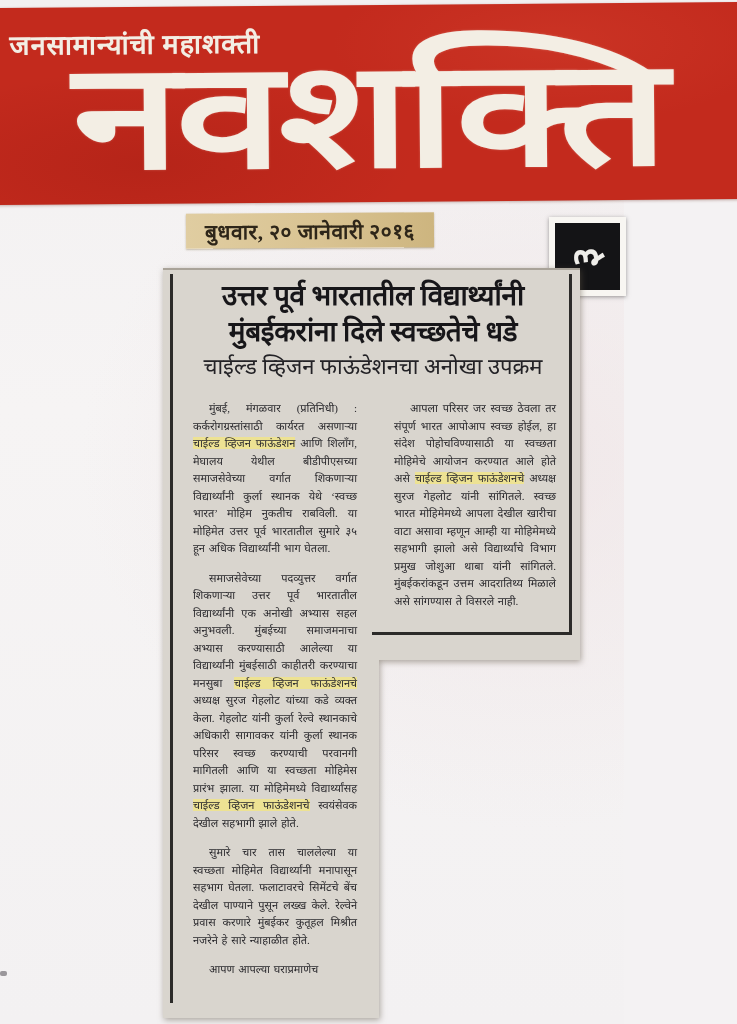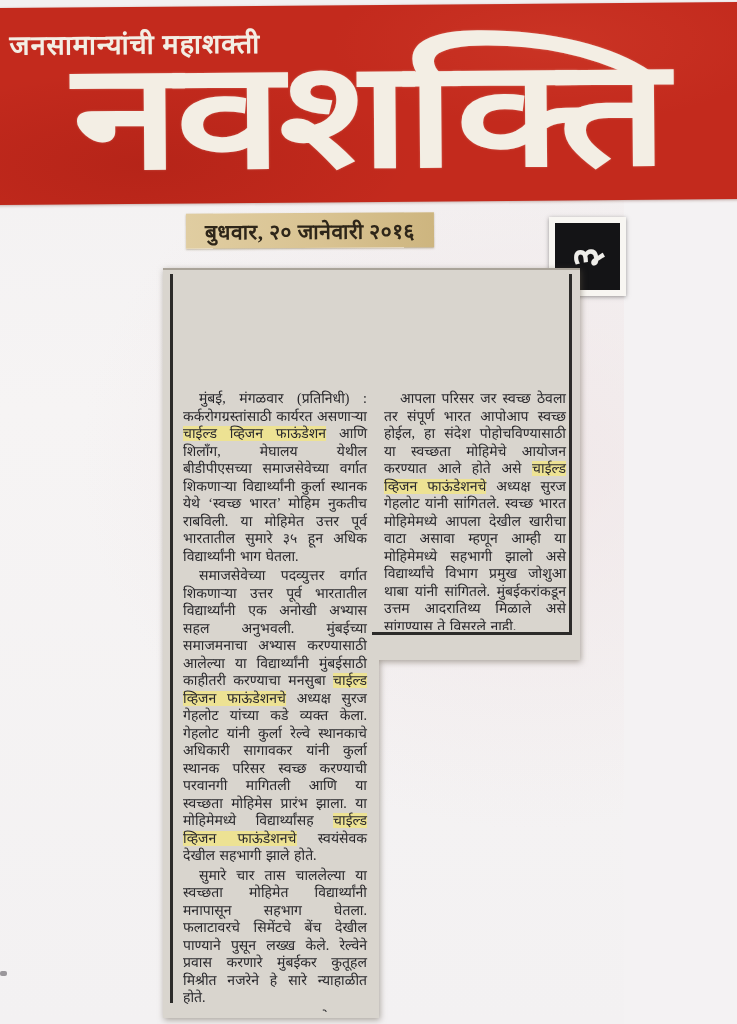--- a/index.html
+++ b/index.html
@@ -98,21 +98,21 @@
     letter-spacing:-.3px;white-space:nowrap;
   }
   .subhead{
     font-size:22px;color:#232226;line-height:29px;margin-top:2px;white-space:nowrap;
   }
 
   .col{position:absolute;top:388px;overflow:hidden;}
   .col-left{left:181px;width:188px;max-height:624px;}
   .col-right{left:382px;width:186px;max-height:242px;}
   .para{
-    margin:2px;font-size:14px;line-height:17.5px;text-align:justify;
+    margin:12px;font-size:11px;line-height:17.5px;text-align:justify;
     text-indent:16px;color:#29282c;
     word-spacing:1px;
   }
   .hl{background:var(--highlight,#ede293);}
 
   .smudge{
     position:absolute;left:0;top:971px;width:7px;height:5px;
     background:#9a979b;border-radius:2px;
   }
 </style>
@@ -138,20 +138,25 @@
     </div>
   </div>
 
   <div class="clipping">
     <div class="clip-a"></div>
     <div class="clip-b"></div>
     <div class="rule rule-left"></div>
     <div class="rule rule-right"></div>
     <div class="rule rule-bottom"></div>
 
+    <div class="headline-block">
+      <div class="headline">उत्तर पूर्व भारतातील विद्यार्थ्यांनी</div>
+      <div class="headline">मुंबईकरांना दिले स्वच्छतेचे धडे</div>
+      <div class="subhead">चाईल्ड व्हिजन फाऊंडेशनचा अनोखा उपक्रम</div>
+    </div>
 
     <div class="col col-left">
         <p class="para"><span>मुंबई, मंगळवार (प्रतिनिधी) : कर्करोगग्रस्तांसाठी कार्यरत असणाऱ्या </span><span class="hl">चाईल्ड व्हिजन फाऊंडेशन</span><span> आणि शिलाँग, मेघालय येथील बीडीपीएसच्या समाजसेवेच्या वर्गात शिकणाऱ्या विद्यार्थ्यांनी कुर्ला स्थानक येथे ‘स्वच्छ भारत’ मोहिम नुकतीच राबविली. या मोहिमेत उत्तर पूर्व भारतातील सुमारे ३५ हून अधिक विद्यार्थ्यांनी भाग घेतला.</span></p>
         <p class="para"><span>समाजसेवेच्या पदव्युत्तर वर्गात शिकणाऱ्या उत्तर पूर्व भारतातील विद्यार्थ्यांनी एक अनोखी अभ्यास सहल अनुभवली. मुंबईच्या समाजमनाचा अभ्यास करण्यासाठी आलेल्या या विद्यार्थ्यांनी मुंबईसाठी काहीतरी करण्याचा मनसुबा </span><span class="hl">चाईल्ड व्हिजन फाऊंडेशनचे</span><span> अध्यक्ष सुरज गेहलोट यांच्या कडे व्यक्त केला. गेहलोट यांनी कुर्ला रेल्वे स्थानकाचे अधिकारी सागावकर यांनी कुर्ला स्थानक परिसर स्वच्छ करण्याची परवानगी मागितली आणि या स्वच्छता मोहिमेस प्रारंभ झाला. या मोहिमेमध्ये विद्यार्थ्यांसह </span><span class="hl">चाईल्ड व्हिजन फाऊंडेशनचे</span><span> स्वयंसेवक देखील सहभागी झाले होते.</span></p>
         <p class="para"><span>सुमारे चार तास चाललेल्या या स्वच्छता मोहिमेत विद्यार्थ्यांनी मनापासून सहभाग घेतला. फलाटावरचे सिमेंटचे बेंच देखील पाण्याने पुसून लख्ख केले. रेल्वेने प्रवास करणारे मुंबईकर कुतूहल मिश्रीत नजरेने हे सारे न्याहाळीत होते.</span></p>
         <p class="para"><span>आपण आपल्या घराप्रमाणेच</span></p>
       </div>
     <div class="col col-right">
         <p class="para"><span>आपला परिसर जर स्वच्छ ठेवला तर संपूर्ण भारत आपोआप स्वच्छ होईल, हा संदेश पोहोचविण्यासाठी या स्वच्छता मोहिमेचे आयोजन करण्यात आले होते असे </span><span class="hl">चाईल्ड व्हिजन फाऊंडेशनचे</span><span> अध्यक्ष सुरज गेहलोट यांनी सांगितले. स्वच्छ भारत मोहिमेमध्ये आपला देखील खारीचा वाटा असावा म्हणून आम्ही या मोहिमेमध्ये सहभागी झालो असे विद्यार्थ्यांचे विभाग प्रमुख जोशुआ थाबा यांनी सांगितले. मुंबईकरांकडून उत्तम आदरातिथ्य मिळाले असे सांगण्यास ते विसरले नाही.</span></p>
       </div>

